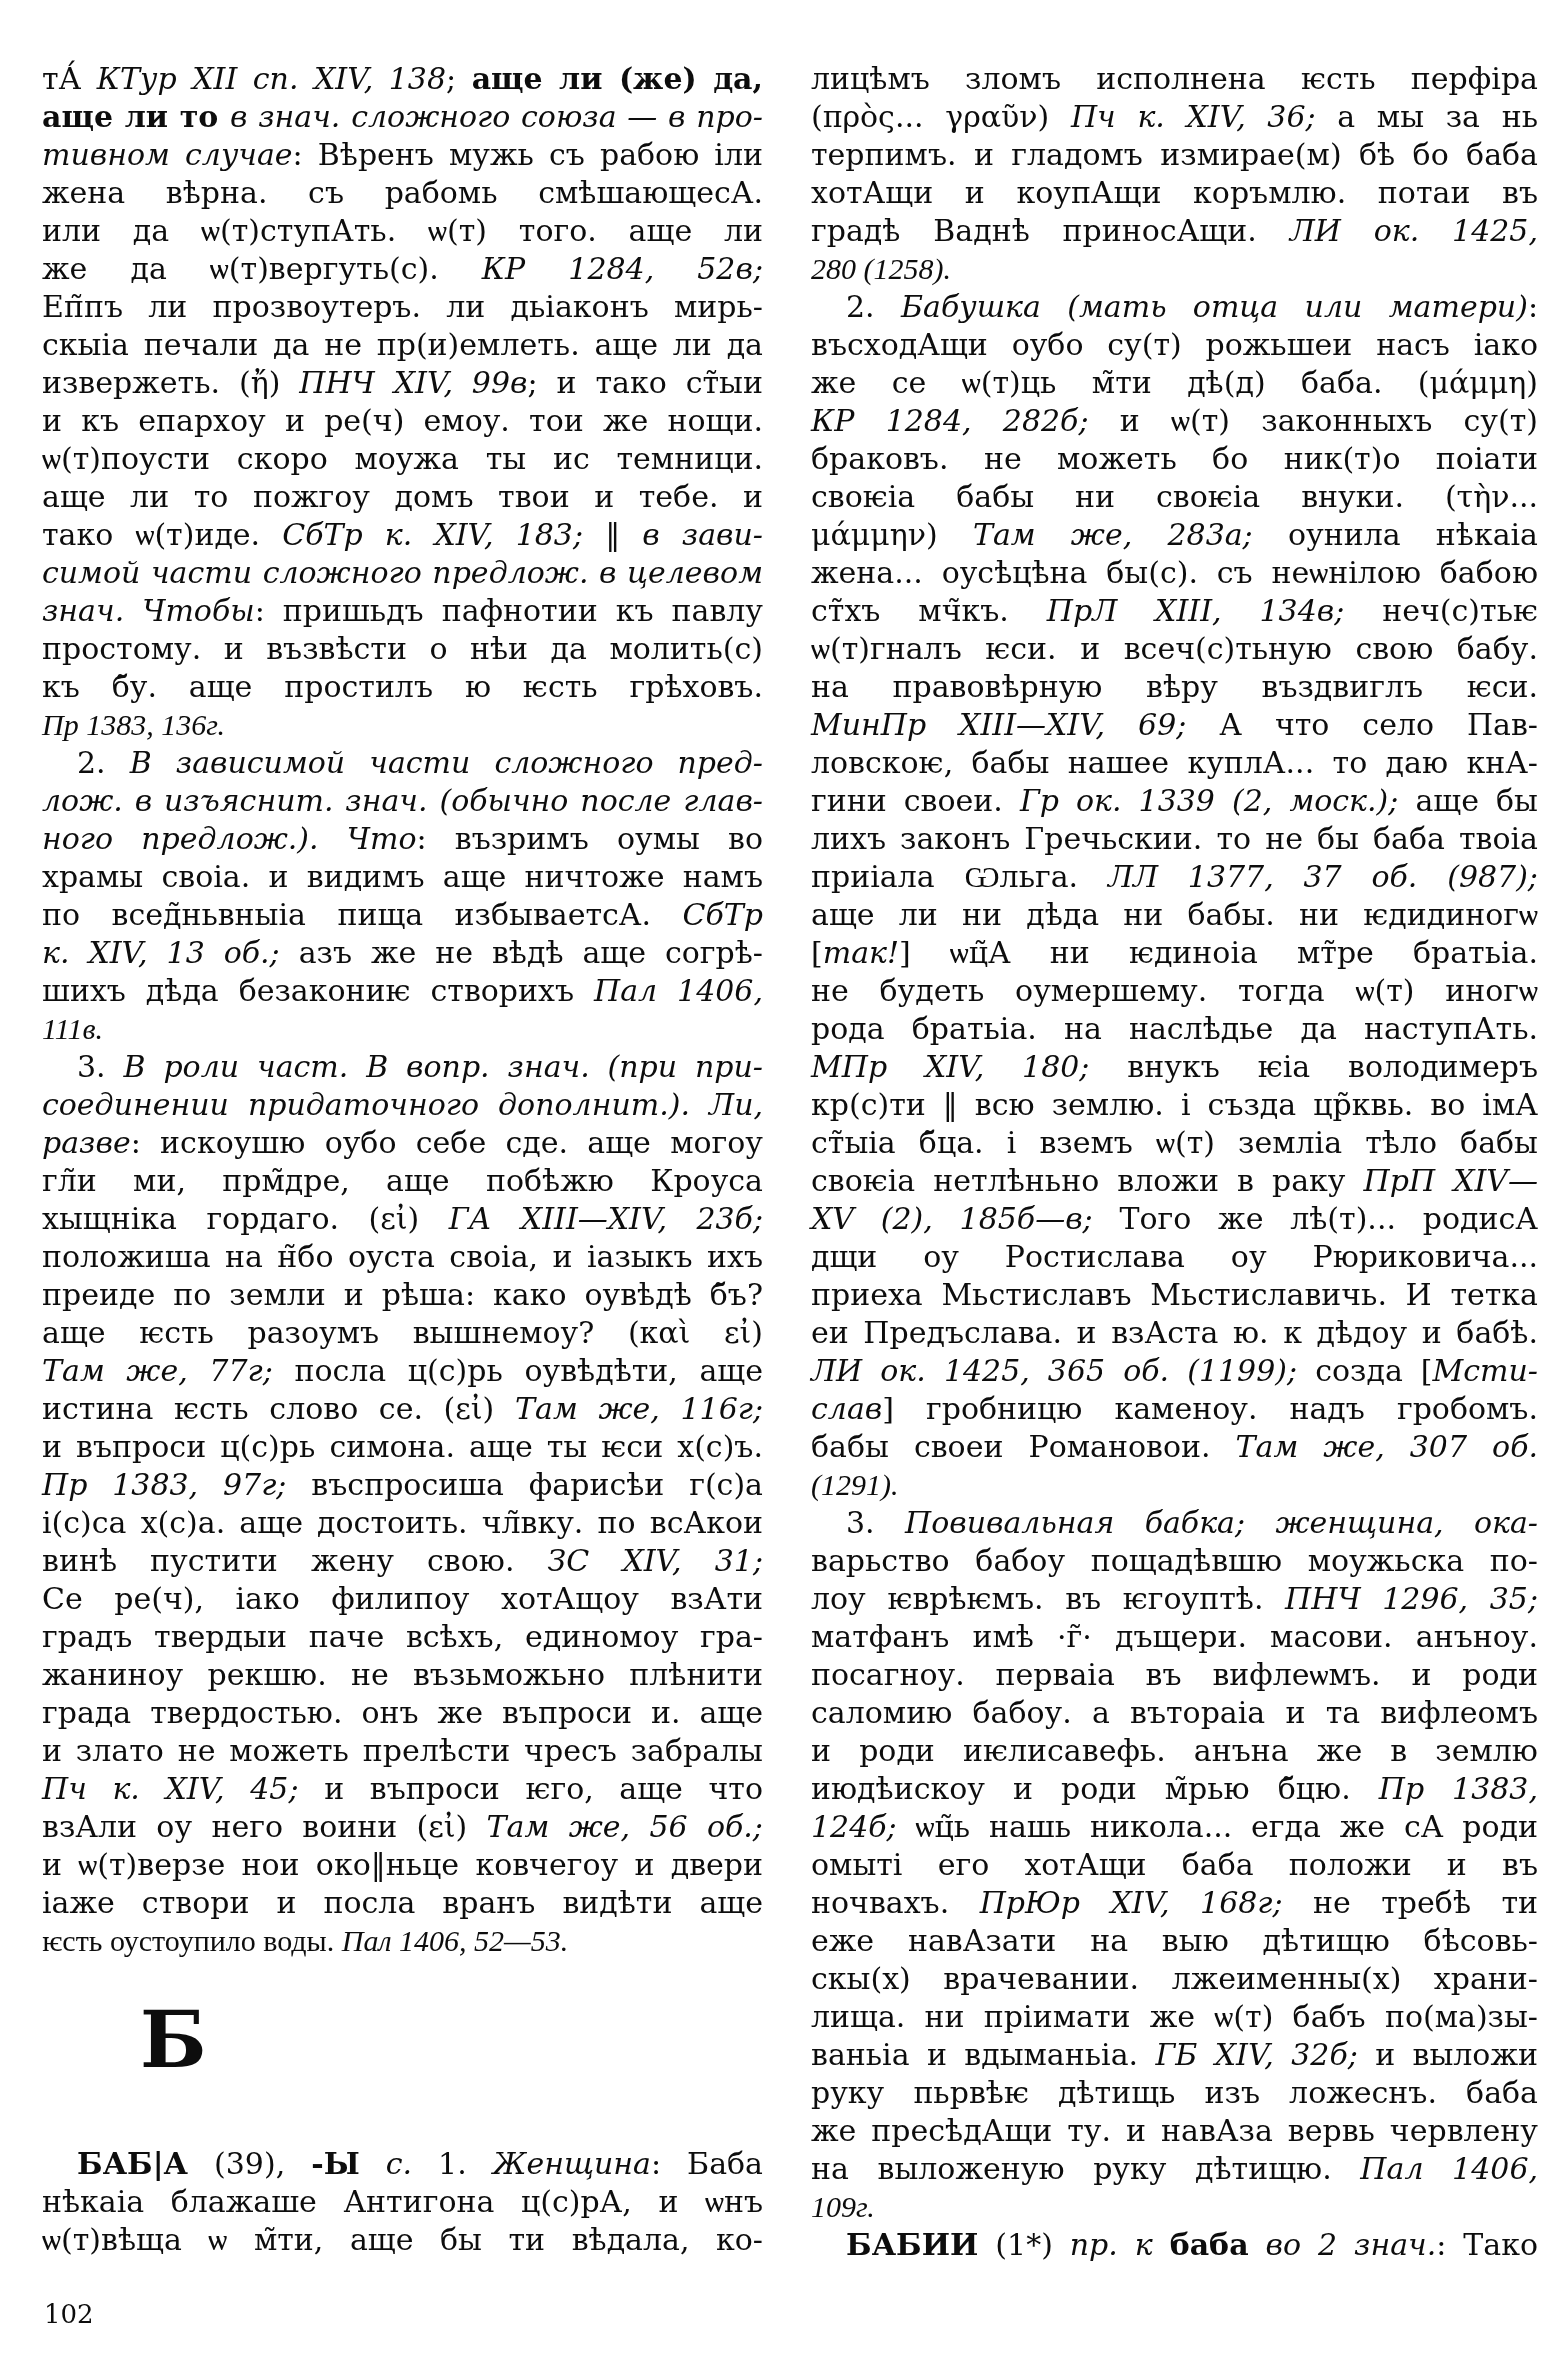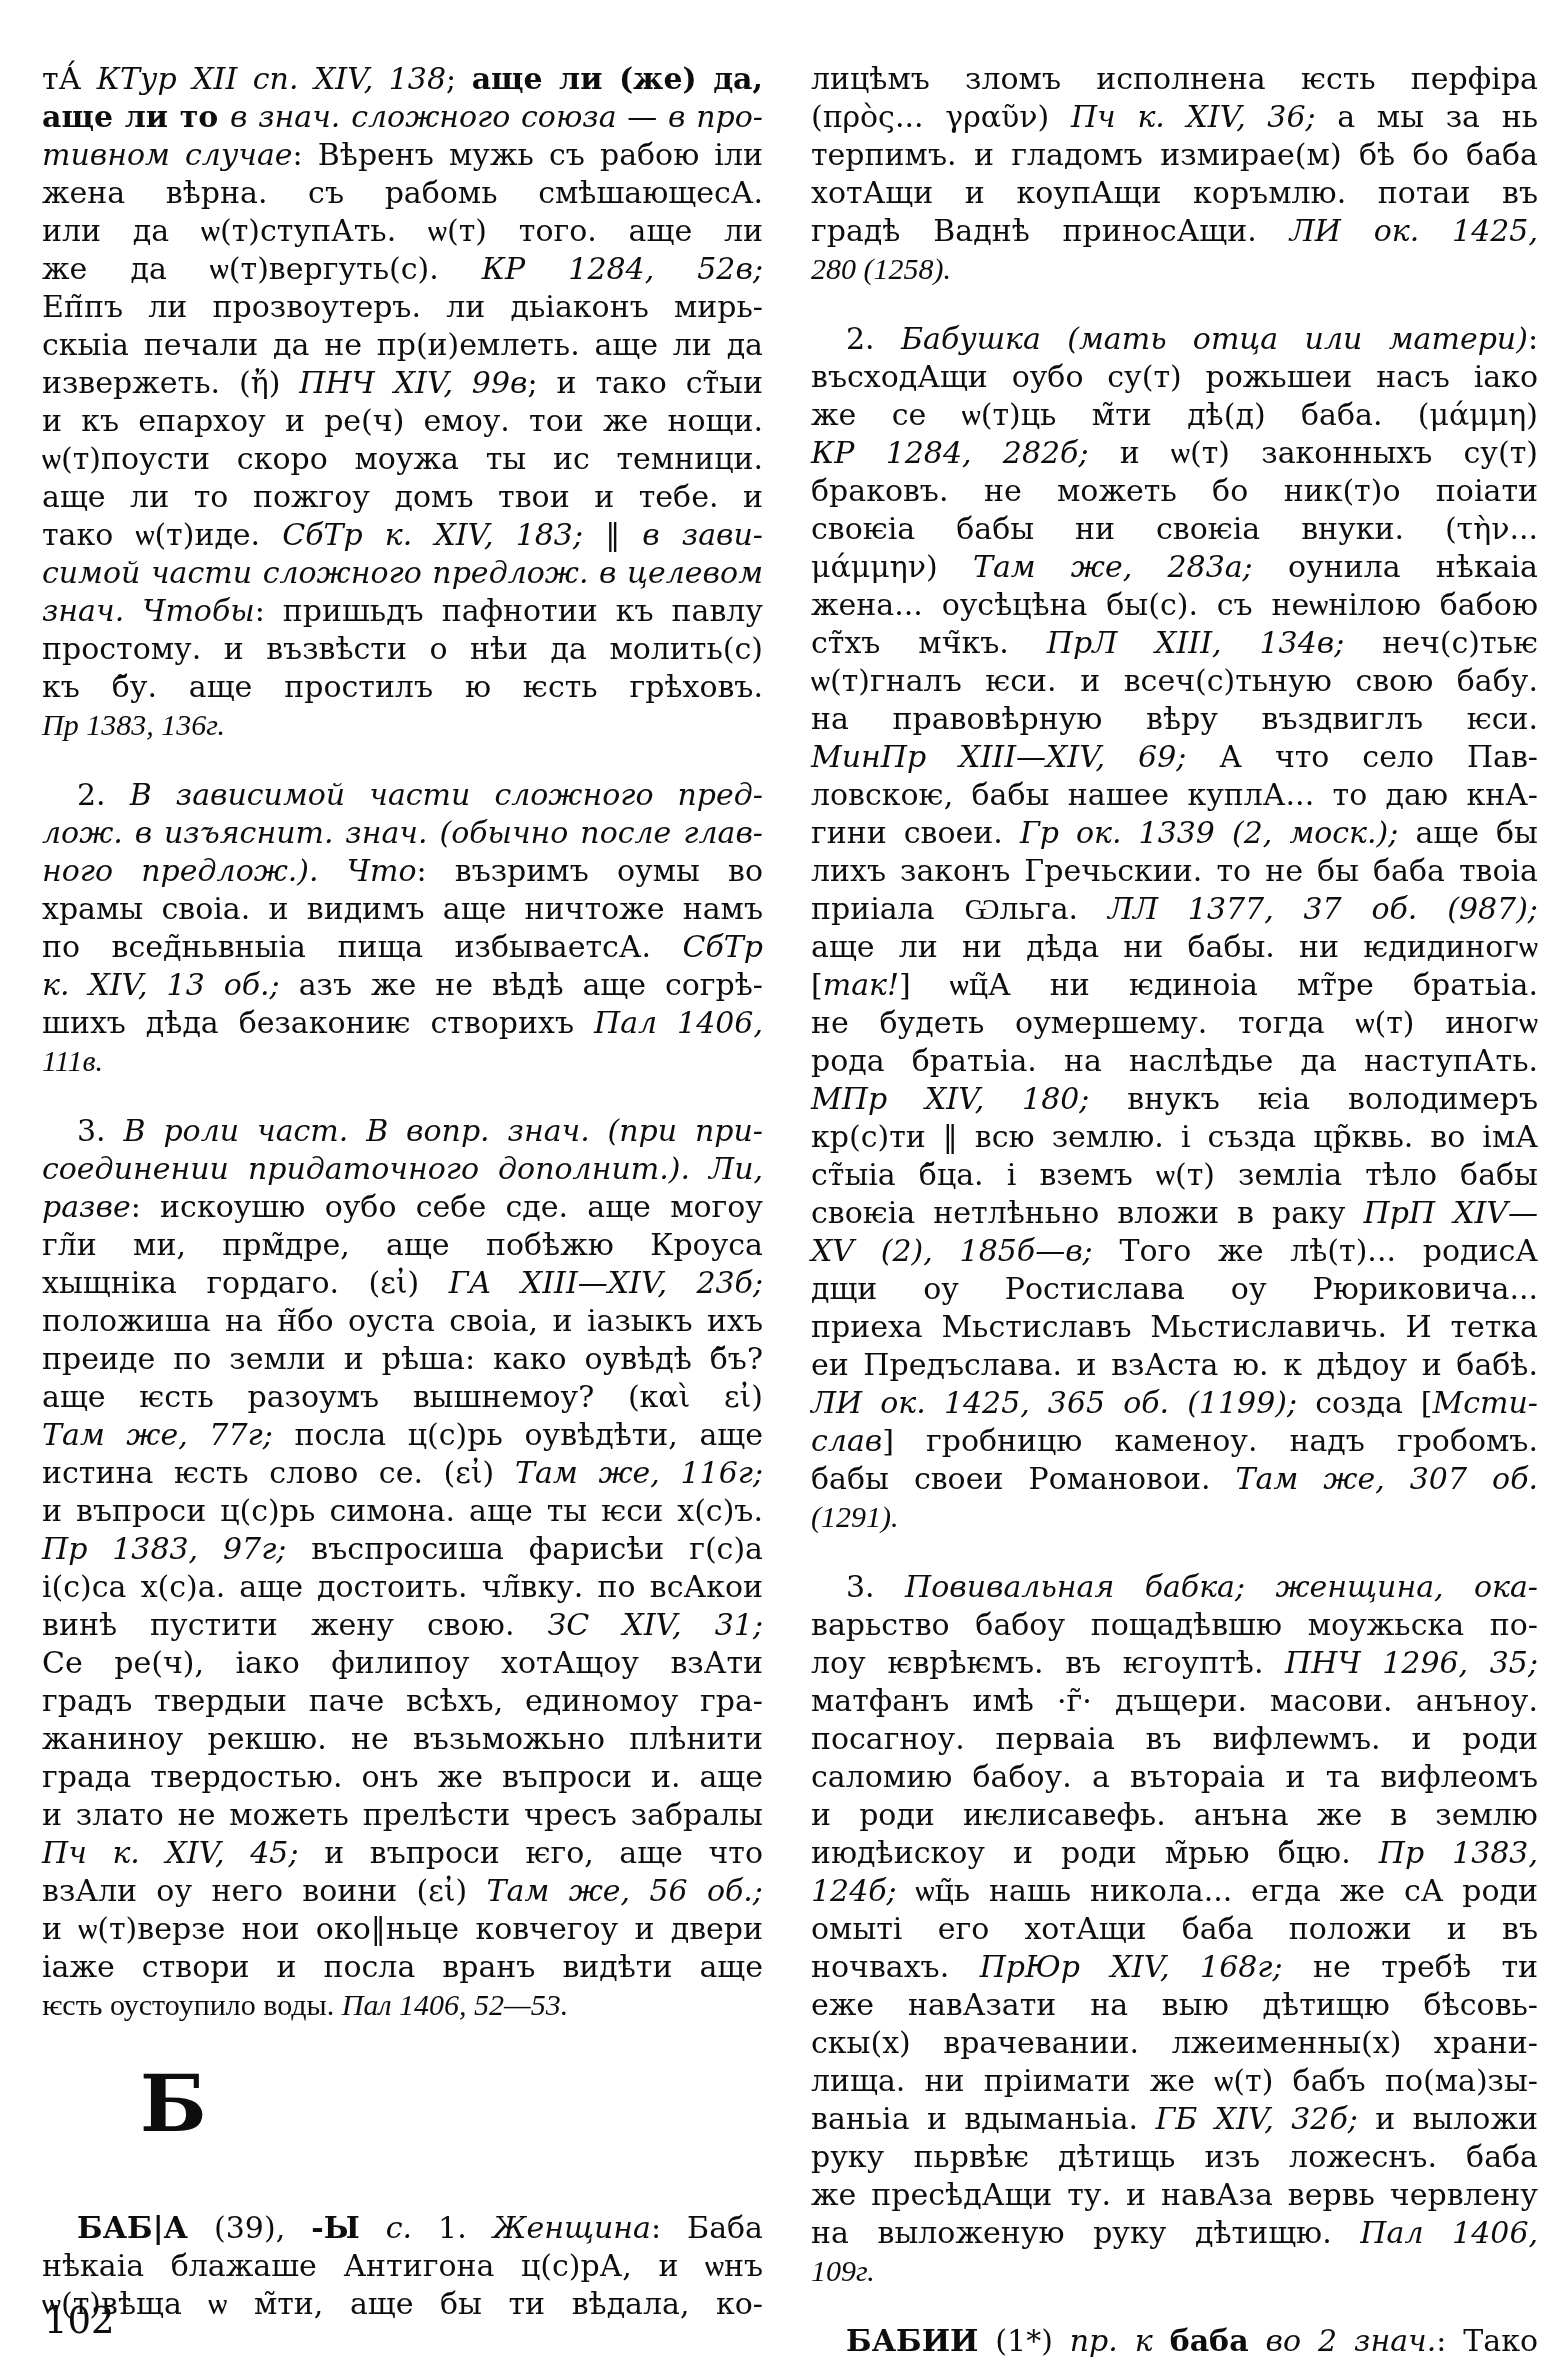--- a/index.html
+++ b/index.html
@@ -16,33 +16,33 @@
   #col-right { left: 811px; width: 727px; }
   .line {
     font-size: 30px;
     line-height: 38px;
     height: 38px;
     text-align: justify;
     text-align-last: justify;
     overflow: visible;
   }
   .line.end { text-align-last: left; font-family: Liberation Serif, serif; }
-  .line.ind { text-indent: 35px; margin-top: 32px; }
+  .line.ind { text-indent: 35px; }
   .i { font-style: italic; }
   .b { font-weight: bold; }
   .section-heading {
     font-size: 78px;
     font-weight: bold;
     line-height: 1;
     margin: 41px 0 66px 98px;
   }
   .page-number {
     position: absolute;
     left: 44px; top: 2299px;
-    font-size: 37px;
+    font-size: 26px;
   }
 </style>
 </head>
 <body>
 
 <div>
   <div id="col-left" class="col">
       <div class="line"><span class="n">тА́ </span><span class="i">КТур XII сп. XIV, 138</span><span class="n">; </span><span class="b">аще ли (же) да,</span></div>
       <div class="line"><span class="b">аще ли то </span><span class="i">в знач. сложного союза — в про-</span></div>
       <div class="line"><span class="i">тивном случае</span><span class="n">: Вѣренъ мужь съ рабою іли</span></div>

